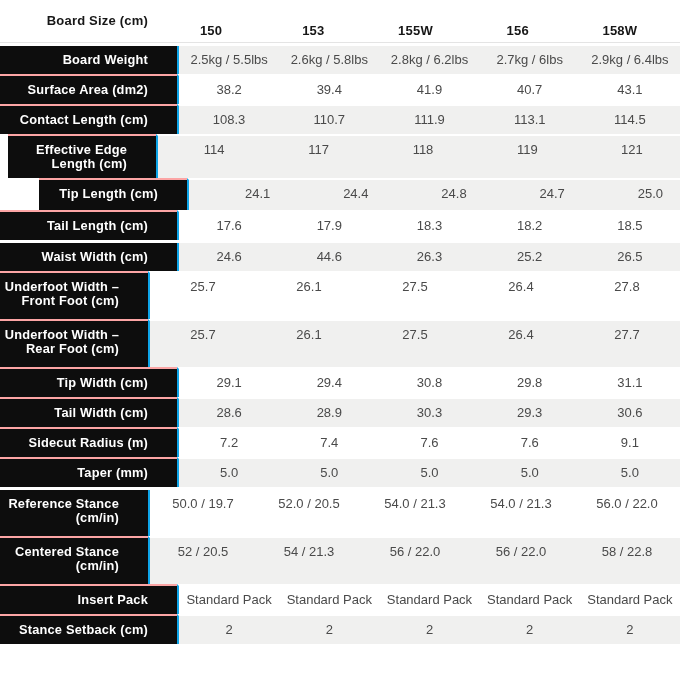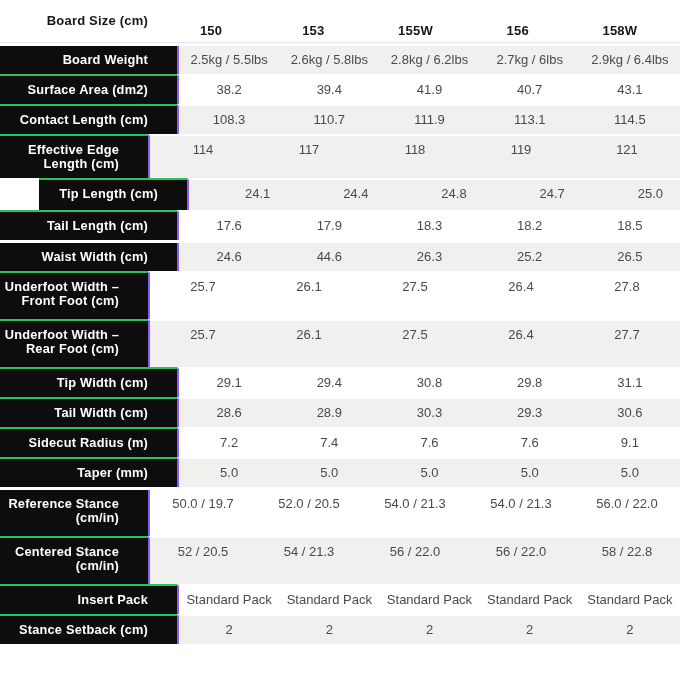--- a/index.html
+++ b/index.html
@@ -60,40 +60,40 @@
     text-align: right;
     letter-spacing: 0.2px;
     display: flex;
     flex-direction: column;
     justify-content: flex-start;
   }
   .vals {
     flex: 1;
     display: grid;
     grid-template-columns: repeat(5, 1fr);
-    border-left: 2px solid #8b5cf6;
+    border-left: 2px solid #0ea5e9;
   }
   .cell {
     text-align: center;
     padding: 7px 2px;
     font-size: 13px;
     line-height: 14px;
     color: #4a4a4a;
   }
   .row { min-height: 28px; box-sizing: border-box; }
-  .row.h42 .lbl, .row.h42 .cell { min-height: 42px; box-sizing: border-box; }
+  .row.h42 .lbl, .row.h42 .cell { min-height: 42px; box-sizing: border-box; margin-left: 8px; }
   .row.h46 .lbl, .row.h46 .cell { min-height: 46px; box-sizing: border-box; }
   .row.h30 .lbl, .row.h30 .cell { min-height: 30px; box-sizing: border-box; margin-left: 39px; }
 
   .row.g .vals { background: #f0f0ef; }
   .row.w .vals { background: #ffffff; }
 
   
   .sec .row + .row .vals { border-top: 2px solid #ffffff; }
-  .sec .row + .row .lbl  { border-top: 2px solid #22c55e; }
+  .sec .row + .row .lbl  { border-top: 2px solid #fca5a5; }
 </style>
 </head>
 <body>
 
 <div class="page">
   <div class="spec-table">
 
     <div class="hdr">
       <div class="hdr-label">Board Size (cm)</div>
       <div class="hdr-cols">

